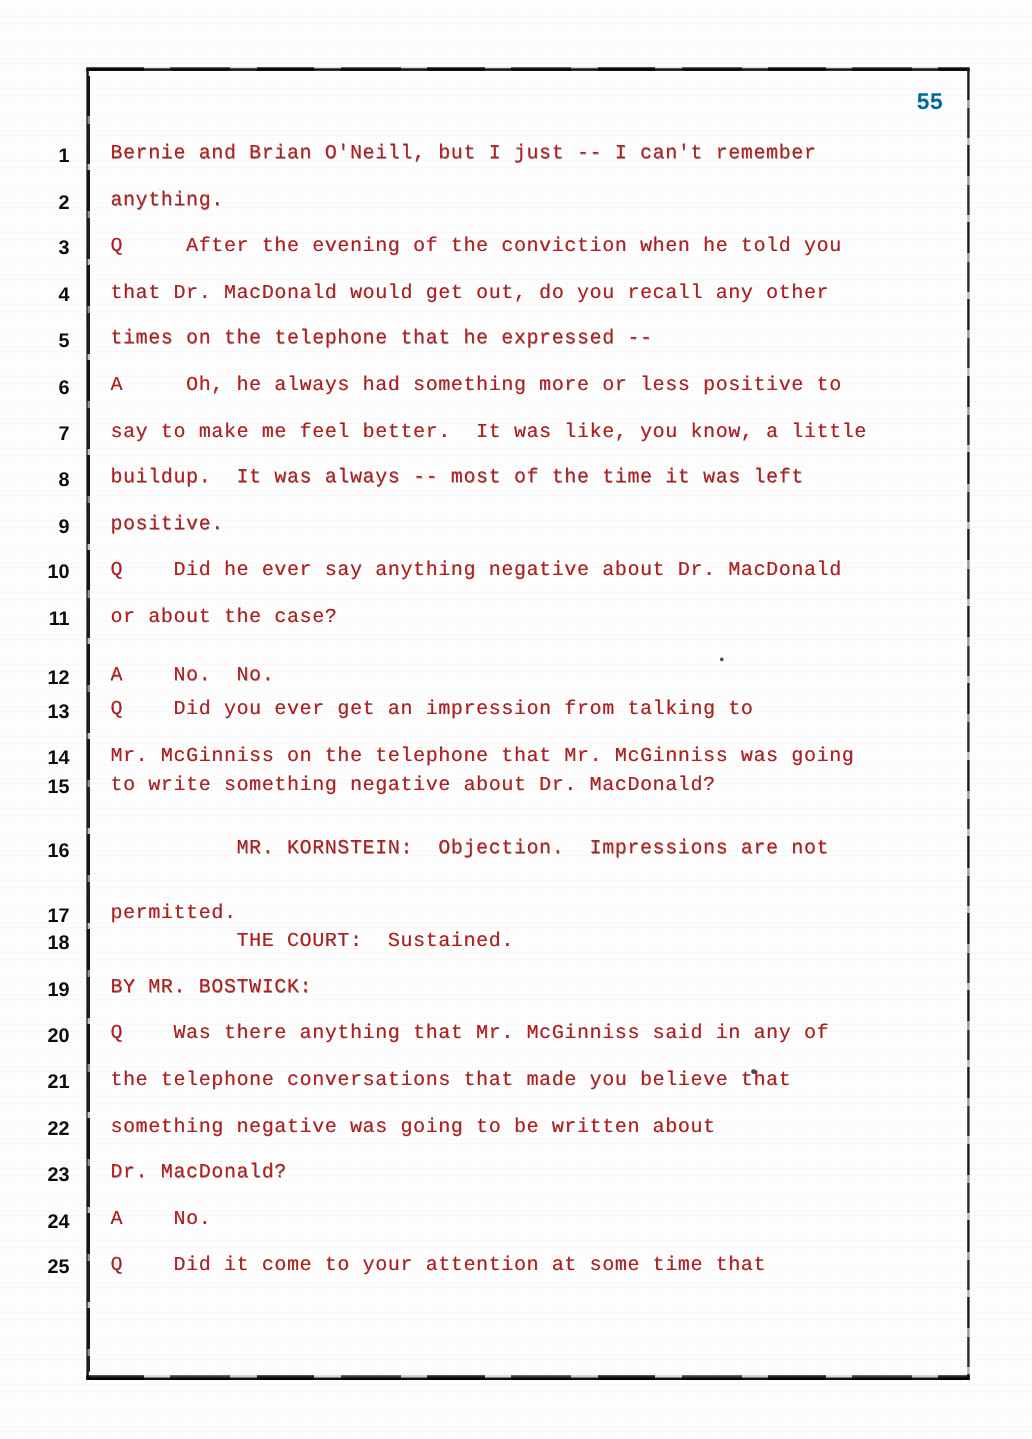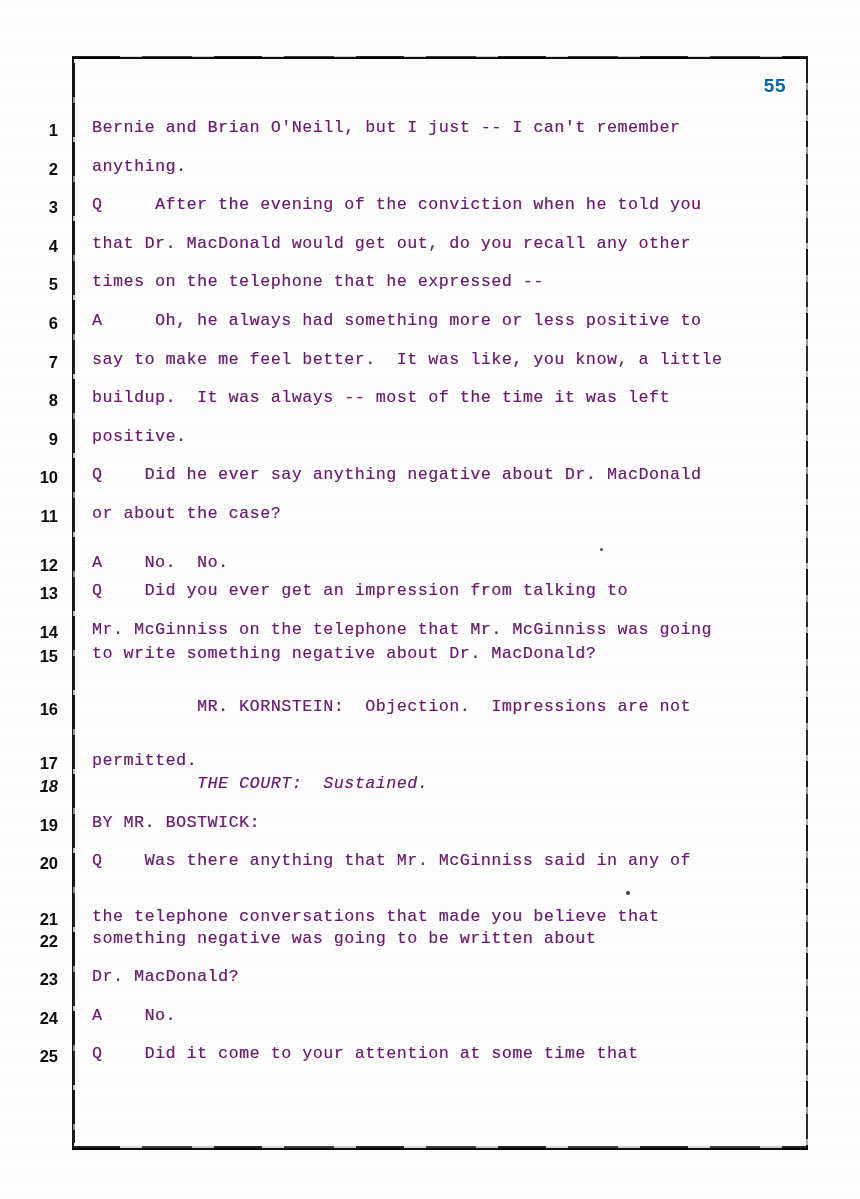--- a/index.html
+++ b/index.html
@@ -119,21 +119,21 @@
     font-size: 16.5px;
     color: #0d0d0d;
   }
   .line-text {
     position: absolute;
     left: 20px;
     top: 0;
     font-family: "Liberation Mono", "DejaVu Sans Mono", monospace;
     font-size: 16.6px;
     letter-spacing: 0.55px;
-    color: #701a75;
+    color: #b91c1c;
     white-space: pre;
     line-height: 22px;
     text-shadow: 0.35px 0.25px 0 rgba(0,0,0,0.42);
     text-align: center;
   }
 
   
   .artifact { position: absolute; background: #4a4a4a; border-radius: 50%; }
 </style>
 </head>
@@ -212,33 +212,33 @@
           <span class="line-text">to write something negative about Dr. MacDonald?</span>
         </div>
         <div class="transcript-line" style="top: 639px;">
           <span class="line-number">16</span>
           <span class="line-text">          MR. KORNSTEIN:  Objection.  Impressions are not</span>
         </div>
         <div class="transcript-line" style="top: 693px;">
           <span class="line-number">17</span>
           <span class="line-text">permitted.</span>
         </div>
-        <div class="transcript-line" style="top: 716.2px; font-style: italic;">
+        <div class="transcript-line" style="top: 716.2px;">
           <span class="line-number">18</span>
           <span class="line-text">          THE COURT:  Sustained.</span>
         </div>
         <div class="transcript-line" style="top: 754.8px;">
           <span class="line-number">19</span>
           <span class="line-text">BY MR. BOSTWICK:</span>
         </div>
         <div class="transcript-line" style="top: 793.4px;">
           <span class="line-number">20</span>
           <span class="line-text">Q    Was there anything that Mr. McGinniss said in any of</span>
         </div>
-        <div class="transcript-line" style="top: 849px; padding-left: 32px;">
+        <div class="transcript-line" style="top: 832px; padding-left: 32px;">
           <span class="line-number">21</span>
           <span class="line-text">the telephone conversations that made you believe that</span>
         </div>
         <div class="transcript-line" style="top: 870.6px; padding-left: 12px;">
           <span class="line-number">22</span>
           <span class="line-text">something negative was going to be written about</span>
         </div>
         <div class="transcript-line" style="top: 909.2px;">
           <span class="line-number">23</span>
           <span class="line-text">Dr. MacDonald?</span>

